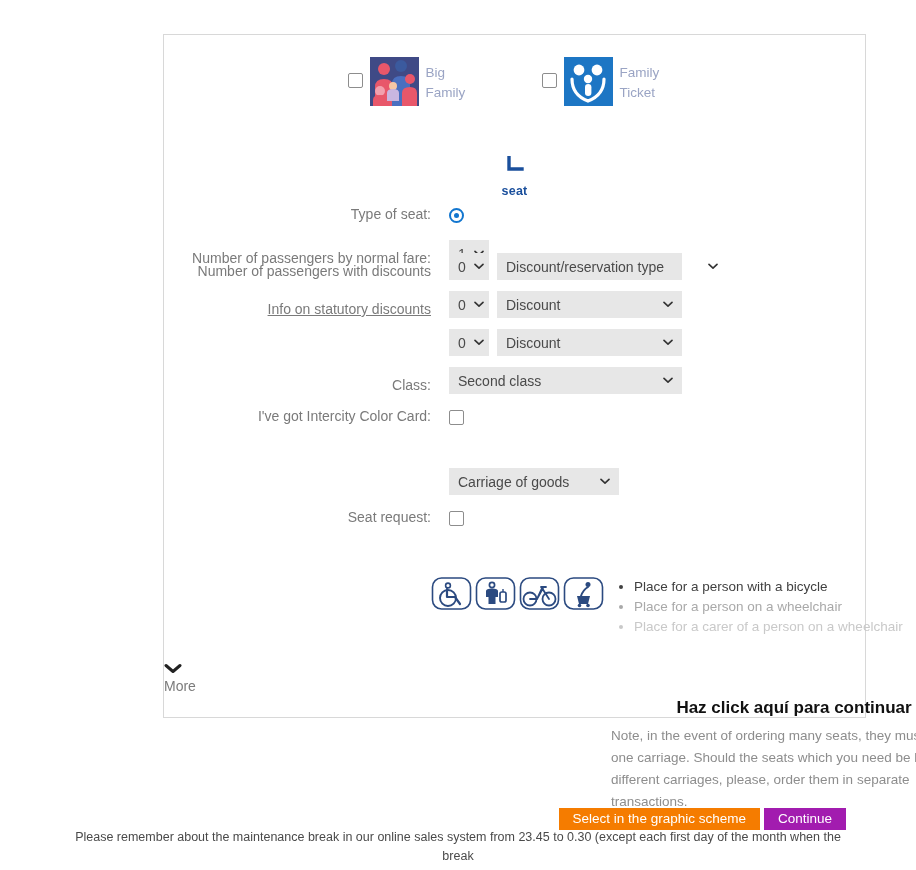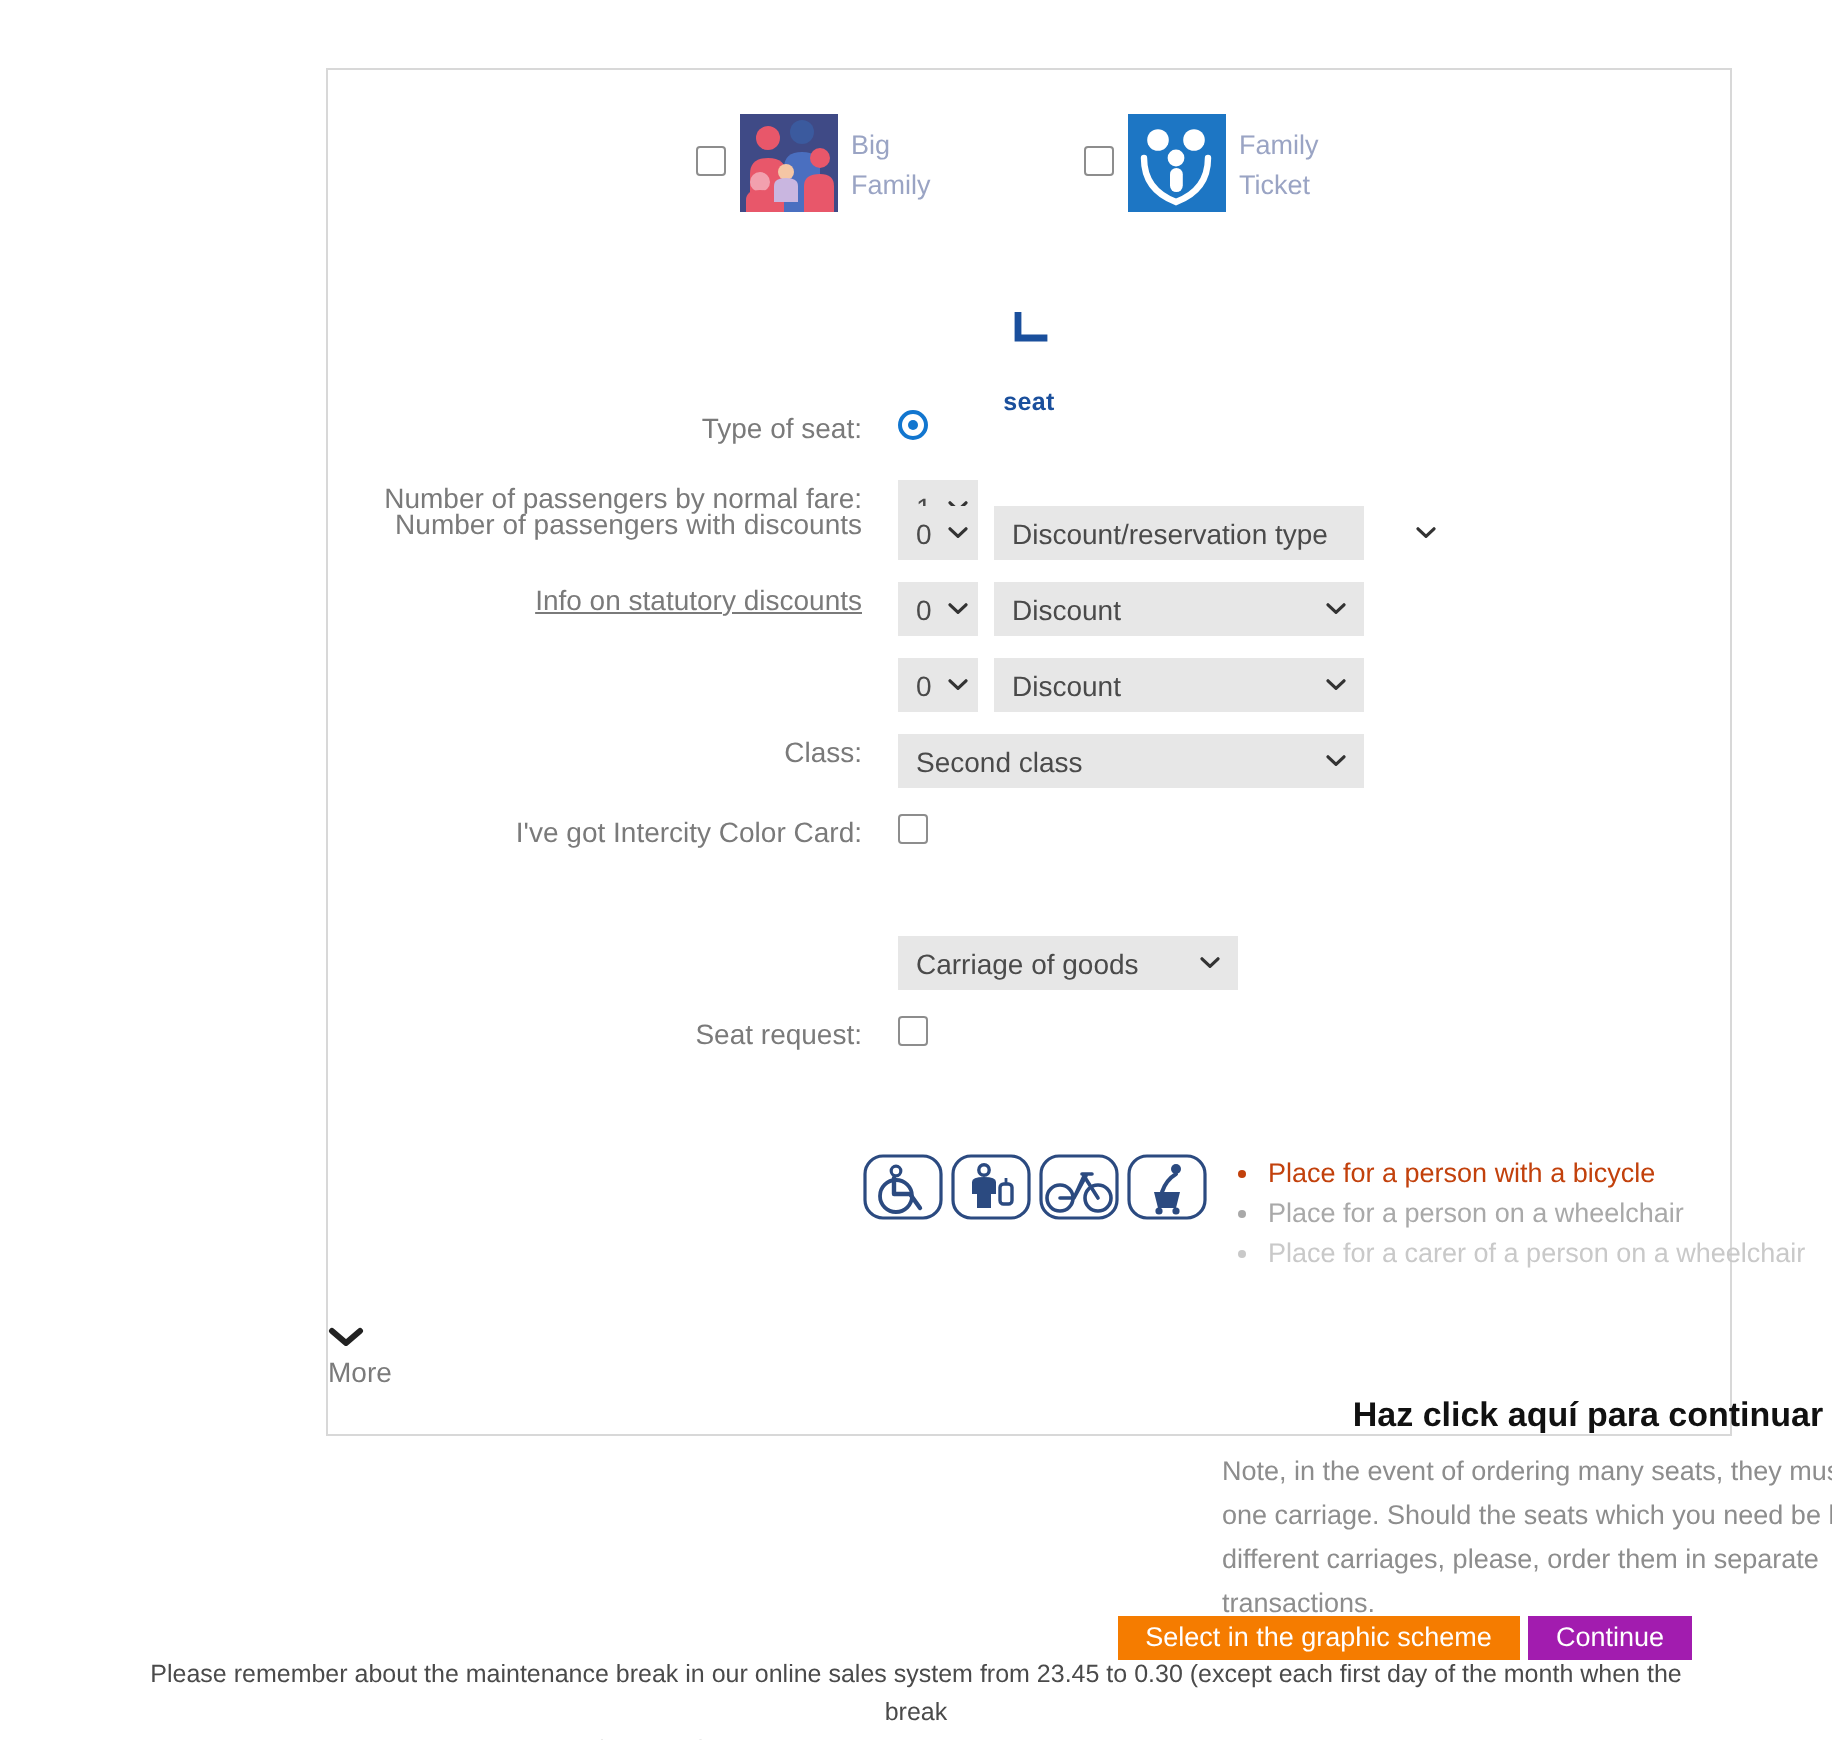--- a/index.html
+++ b/index.html
@@ -74,29 +74,29 @@
     position: absolute;
     top: 121px;
     left: 0; width: 100%;
     text-align: center;
   }
   .seat-glyph { display: block; margin: 0 auto; }
   .seat-word {
     font-size: 12.5px;
     font-weight: bold;
     color: #1a4f9c;
-    margin-top: 18px;
+    margin-top: 8px;
     letter-spacing: .2px;
   }
 
   
   .row {
     position: absolute;
     display: flex;
-    align-items: flex-start;
+    align-items: flex-end;
   }
   .lbl {
     width: 285px;
     text-align: right;
     padding-right: 18px;
     color: #7a7a7a;
     font-size: 14px;
     box-sizing: border-box;
     line-height: 18px;
   }
@@ -173,21 +173,21 @@
     top: 539px;
     width: 300px;
   }
   .spec-title { color: #8a8a8a; font-size: 13.5px; }
   .spec-list { margin: 3px 0 0 0; padding-left: 22px; }
   .spec-list li {
     font-size: 13.5px;
     line-height: 20px;
     white-space: nowrap;
   }
-  .f1 { color: #c2410c; }
+  .f1 { color: #404040; }
   .f2 { color: #a9a9a9; }
   .f3 { color: #c9c9c9; }
 
   .more {
     position: absolute;
     top: 628px;
     left: 0; width: 100%;
     display: flex;
     justify-content: center;
     gap: 4px;

